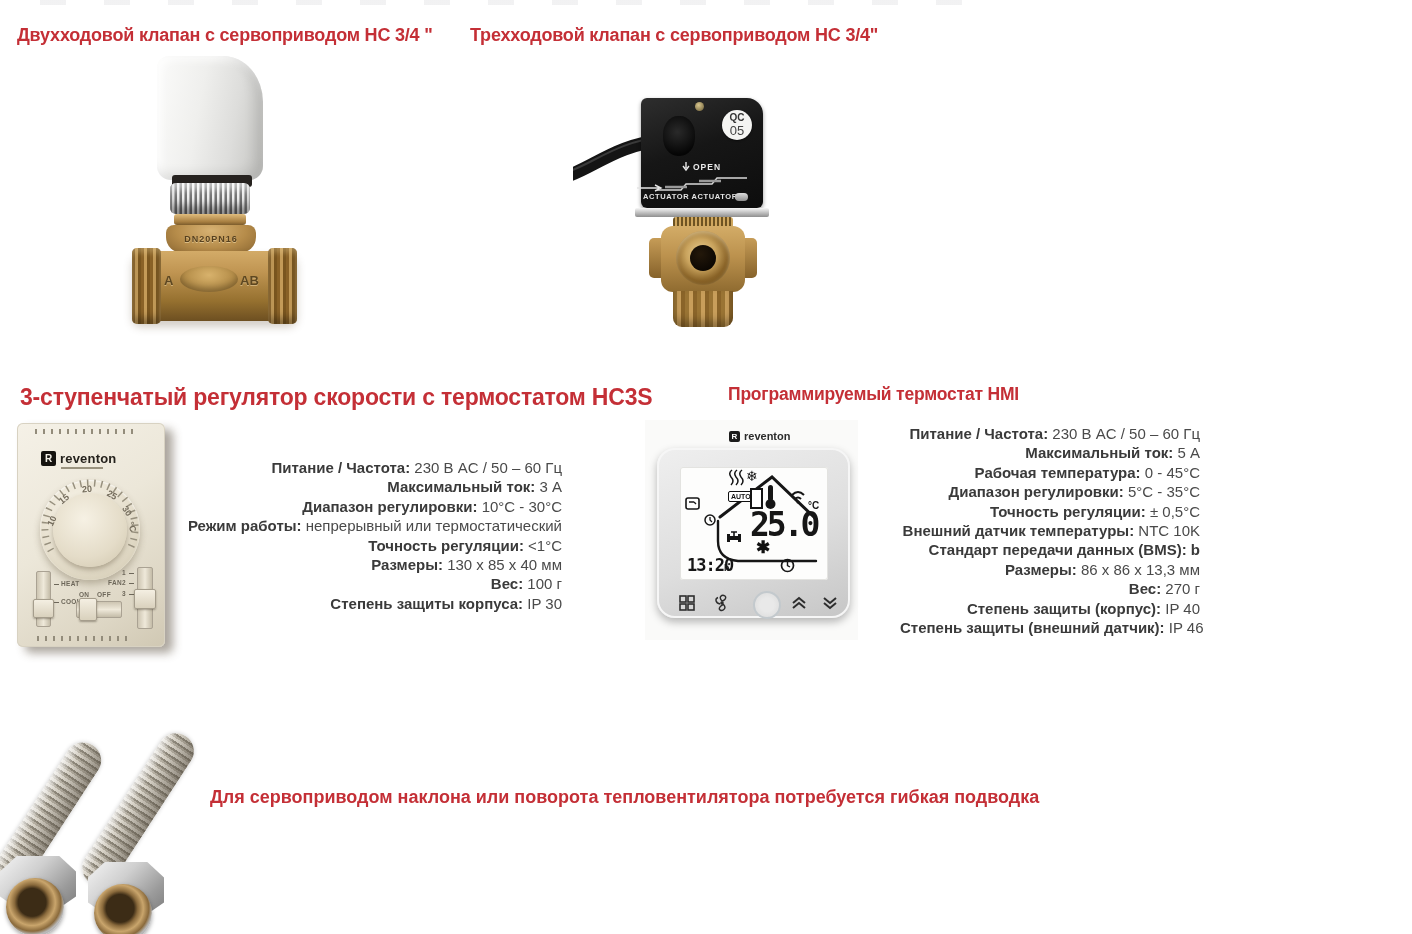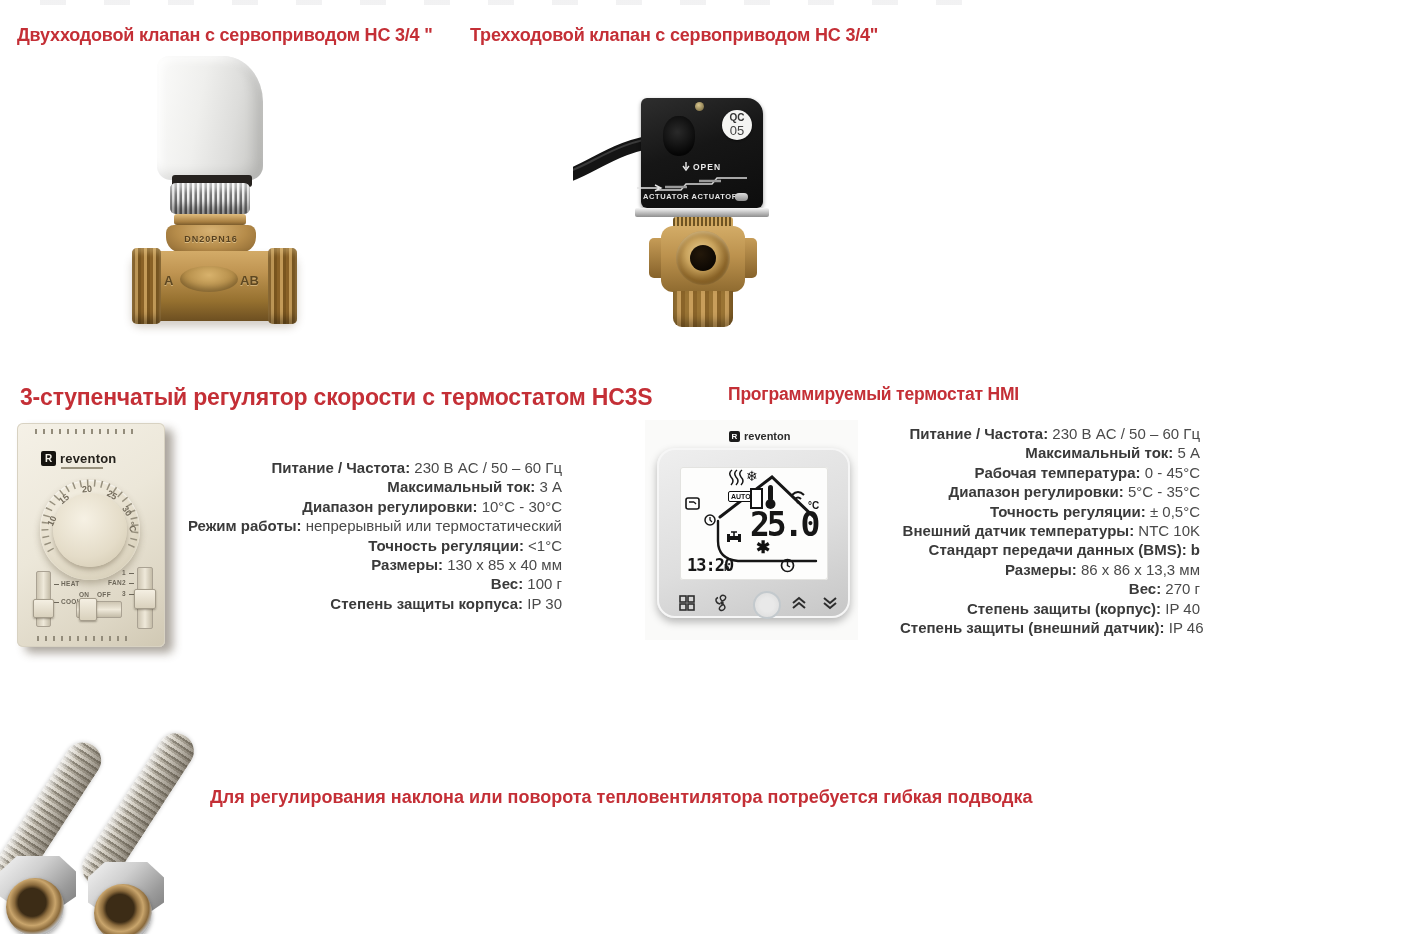--- a/index.html
+++ b/index.html
@@ -365,15 +365,15 @@
     <div class="nut" style="left:0px;top:94px;">
       <div class="hexcap"></div>
       <div class="face"></div>
     </div>
     <div class="nut" style="left:88px;top:100px;">
       <div class="hexcap"></div>
       <div class="face"></div>
     </div>
   </div>
 
-  <div class="note-text" style="left:210px;top:787px;">Для регулирования наклона или поворота тепловентилятора потребуется гибкая подводка</div>
+  <div class="note-text" style="left:210px;top:787px;">Для сервоприводом наклона или поворота тепловентилятора потребуется гибкая подводка</div>
 
 </div>
 
 </body></html>

